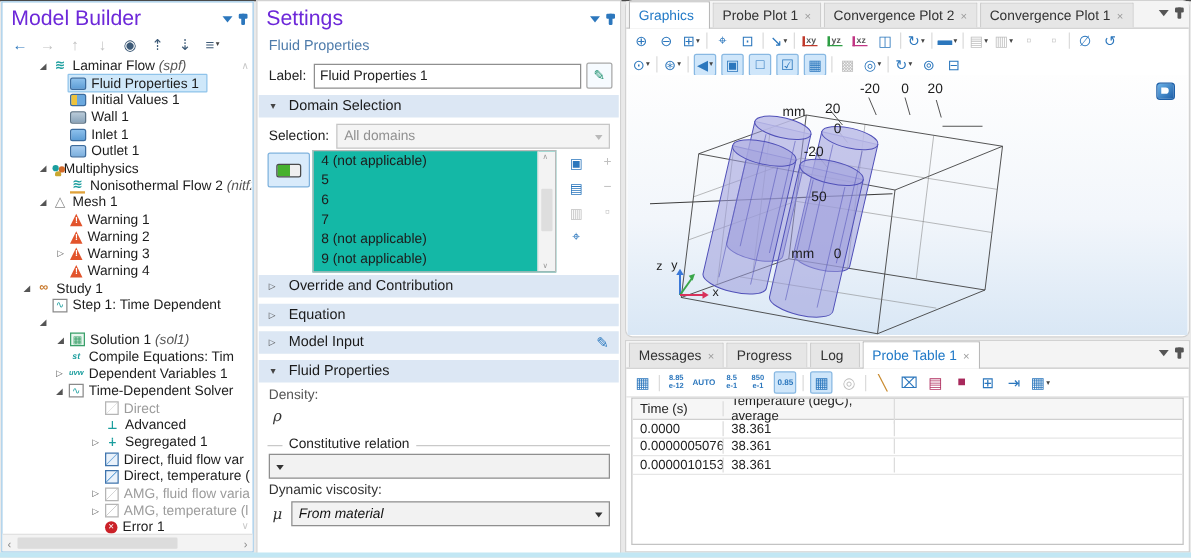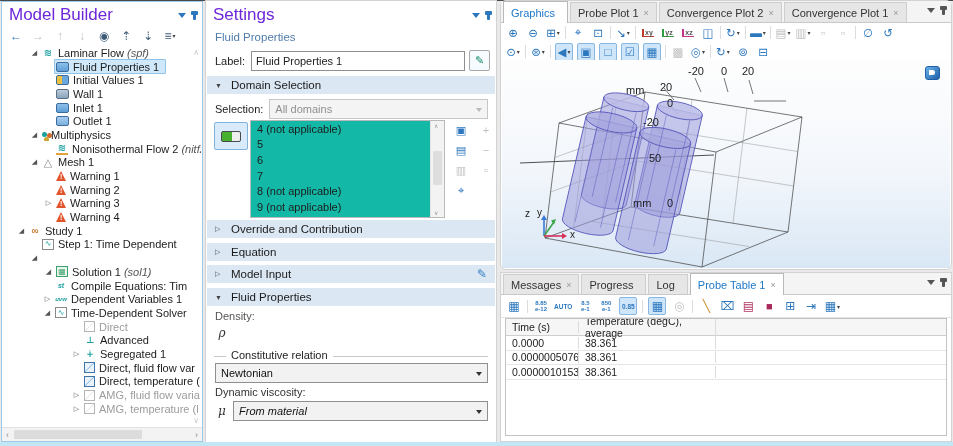--- a/index.html
+++ b/index.html
@@ -379,20 +379,28 @@
         </span>
       </div>
       <div class="trow l5 gray">
         <span class="twist">▷</span>
         <span class="cell">
           <span class="nico" data-ic="amg"></span>
           <span class="lbl">AMG, temperature (l</span>
           <span class="sfx"></span>
         </span>
       </div>
+      <div class="trow l5">
+        <span class="twist"></span>
+        <span class="cell">
+          <span class="nico" data-ic="error"></span>
+          <span class="lbl">Error 1</span>
+          <span class="sfx"></span>
+        </span>
+      </div>
     <span class="fadearr" style="top:2px">∧</span>
     <span class="fadearr" style="bottom:2px">∨</span>
   </div>
   <div class="hscroll">
     <span class="sarr">‹</span>
     <span class="thumb"></span>
     <span class="sarr r">›</span>
   </div>
 </div>
 
@@ -490,21 +498,20 @@
   <span class="plainlabel" style="top:309px;color:#555;">Density:</span>
   <div class="row" style="top:325px;">
     <span class="greek">ρ</span>
   </div>
 
   <div class="grplabel" style="top:355px;">
     <span>Constitutive relation</span>
   </div>
   <div class="row" style="top:362px;">
     <span class="combo" style="flex:1;margin:0 8px 0 9px;">
-      <span class="cv">Newtonian</span>
       <span class="ca"></span>
     </span>
   </div>
 
   <span class="plainlabel" style="top:385px;">Dynamic viscosity:</span>
   <div class="row" style="top:400px;">
     <span class="greek">μ</span>
     <span class="combo" style="flex:1;margin:0 8px 0 4px;font-style:italic;">
       <span class="cv">From material</span>
       <span class="ca"></span>

